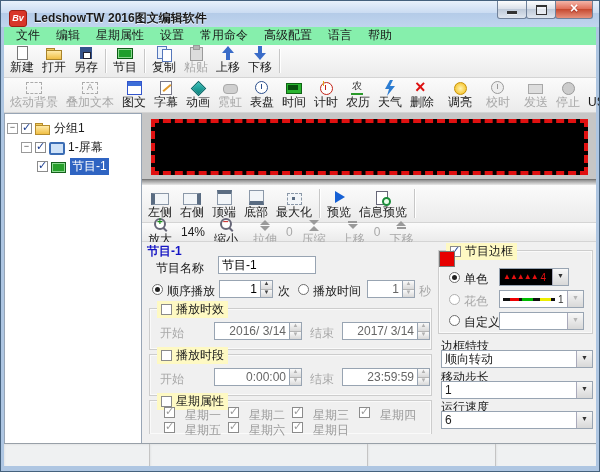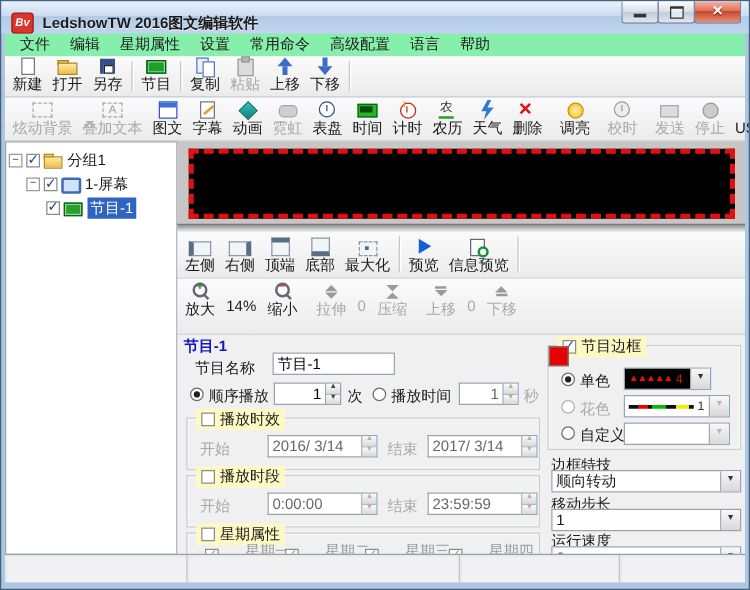--- a/index.html
+++ b/index.html
@@ -108,46 +108,46 @@
   .tico-folder::after{content:"";position:absolute;left:0;top:2px;width:13px;height:8px;background:linear-gradient(#ffeaa8,#f0bf45);border:1px solid #b68c2c;}
   .tico-screen::before{content:"";position:absolute;left:0;top:0;width:12px;height:9px;background:#cfe2f8;border:2px solid #3b6db5;border-radius:2px;}
   .tico-prog::before{content:"";position:absolute;left:0;top:1px;width:13px;height:9px;background:#27a02b;border:1px solid #14601a;box-shadow:inset 0 0 0 1px #8bd890;}
   .sel-label{background:#2f64c2;color:#fff;padding:0 2px;}
   
   .right{flex:1;display:flex;flex-direction:column;min-width:0;}
   .preview{height:72px;flex:none;background:#c6c6c6;position:relative;}
   .led{position:absolute;left:9px;top:6px;right:8px;bottom:10px;background:#000;border:4px dashed #e01010;}
   .led-strip{position:absolute;left:0;right:0;bottom:0;height:5px;background:linear-gradient(#8f8f8f,#e8e8e8);border-top:1px solid #777;}
   .tb3{height:38px;flex:none;background:linear-gradient(#fbfbfb,#ebebeb);border-bottom:1px solid #d4d4d4;display:flex;align-items:stretch;padding:1px 2px;box-sizing:border-box;}
-  .tb4{height:45px;flex:none;background:linear-gradient(#fbfbfb,#ebebeb);border-bottom:1px solid #d4d4d4;display:flex;align-items:flex-start;padding:1px 2px;box-sizing:border-box;}
+  .tb4{height:19px;flex:none;background:linear-gradient(#fbfbfb,#ebebeb);border-bottom:1px solid #d4d4d4;display:flex;align-items:center;padding:1px 2px;box-sizing:border-box;}
   .zl{align-self:center;padding:0 5px;}
   .gray{color:#a8a8a8;}
   
   .formarea{flex:1;position:relative;background:#f0f0f0;}
   .form-header{position:absolute;left:5px;top:1px;color:#1414c4;font-weight:bold;}
   .flabel{position:absolute;white-space:nowrap;}
   .txt{position:absolute;height:18px;box-sizing:border-box;border:1px solid #98a4b2;background:#fff;font:inherit;padding:0 3px;margin:0;}
   .spin{position:absolute;display:flex;height:18px;box-sizing:border-box;}
   .spin input{flex:1;min-width:0;border:1px solid #98a4b2;border-right:none;background:#fff;font:inherit;padding:0 3px;height:100%;box-sizing:border-box;}
   .spin.num input{text-align:right;}
   .spinbtns{width:13px;flex:none;display:flex;flex-direction:column;border:1px solid #98a4b2;box-sizing:border-box;}
   .spinbtns b{flex:1;background:linear-gradient(#fafafa,#d9d9d9);position:relative;border-bottom:1px solid #b5b5b5;}
   .spinbtns b:last-child{border-bottom:none;}
   .spinbtns b::before{position:absolute;left:0;right:0;top:-1px;text-align:center;font-size:6px;color:#444;font-weight:normal;}
   .spinbtns b.u::before{content:"▲";}
   .spinbtns b.d::before{content:"▼";}
   .dis .spinbtns b::before{color:#b0b0b0;}
-  .dis input{color:#666;}
+  .dis input{color:#666;text-align:right;}
   .radio{position:absolute;width:11px;height:11px;border:1px solid #6e6e6e;border-radius:50%;background:#fff;box-sizing:border-box;}
   .radio.sel::after{content:"";position:absolute;left:2px;top:2px;width:5px;height:5px;background:#222;border-radius:50%;}
   .radio.disb{border-color:#b0b0b0;}
   .groupbox{position:absolute;border:1px solid #cdcdcd;box-shadow:inset 0 0 0 1px #fafafa;box-sizing:border-box;}
   .glabel{position:absolute;top:-8px;left:7px;background:#fef9c3;display:flex;align-items:center;padding:0 4px;gap:4px;white-space:nowrap;}
   .glabel .cb{margin-right:0;}
-  .wday{position:absolute;display:flex;align-items:flex-end;gap:18px;color:#9a9a9a;white-space:nowrap;}
+  .wday{position:absolute;display:flex;align-items:flex-start;gap:7px;color:#9a9a9a;white-space:nowrap;}
   .dd{position:absolute;display:flex;height:18px;border:1px solid #98a4b2;background:#fff;box-sizing:border-box;align-items:stretch;}
   .dd .val{flex:1;padding:0 3px;line-height:16px;overflow:hidden;white-space:nowrap;}
   .ddbtn{width:15px;flex:none;background:linear-gradient(#f8f8f8,#d8d8d8);border-left:1px solid #aab;position:relative;}
   .ddbtn::before{content:"▼";position:absolute;left:0;right:0;top:3px;text-align:center;font-size:7px;color:#333;}
   .dd.disb .ddbtn::before{color:#b5b5b5;}
   .patt-black{flex:1;background:#000;color:#e61010;display:flex;align-items:center;padding:0 3px;overflow:hidden;}
   .patt-black .tris{font-size:8px;letter-spacing:-1px;line-height:10px;}
   .patt-black .cnt{margin-left:3px;font-size:10px;}
   .patt-line{flex:1;display:flex;align-items:center;gap:3px;padding:0 3px;overflow:hidden;}
   .patt-line .linebar{width:52px;height:3px;background:linear-gradient(90deg,#111 0 14%,#e00 14% 30%,#111 30% 36%,#0b0 36% 58%,#111 58% 72%,#ee0 72% 92%,#111 92%);}

